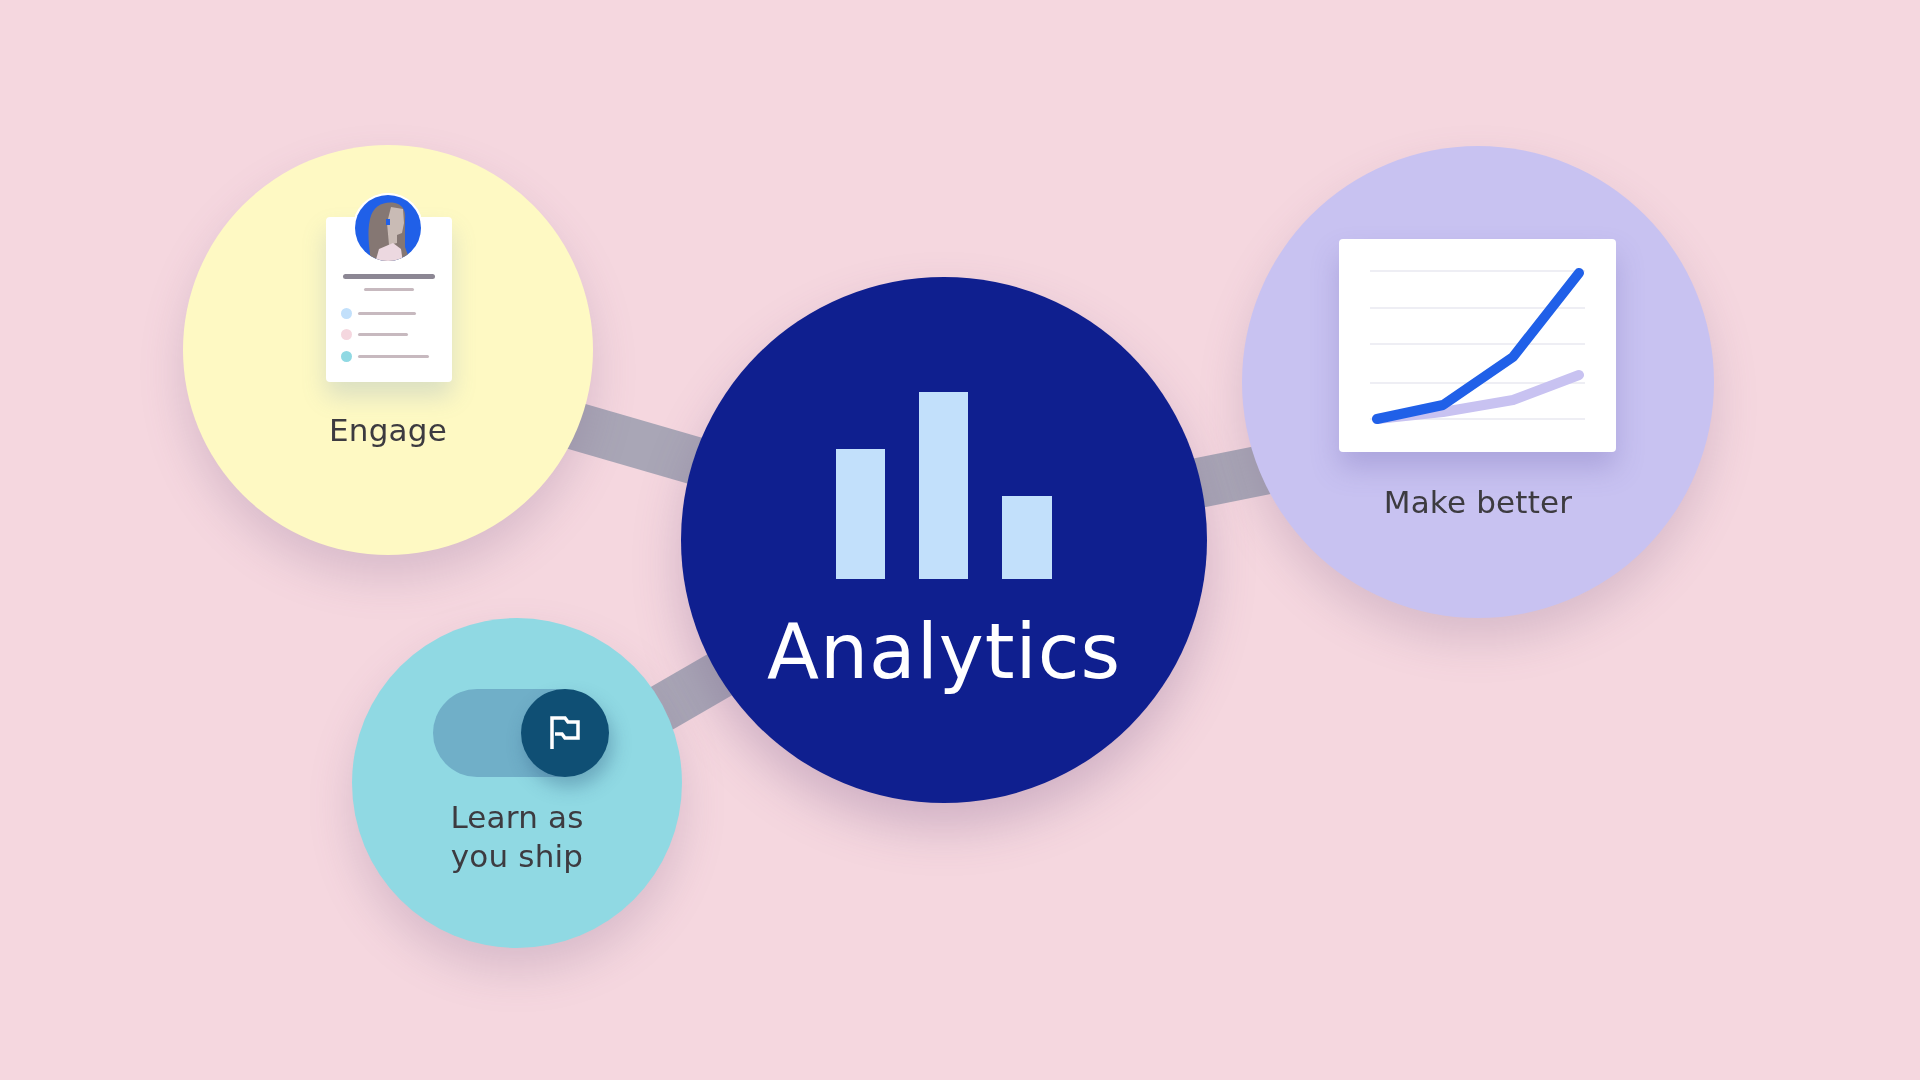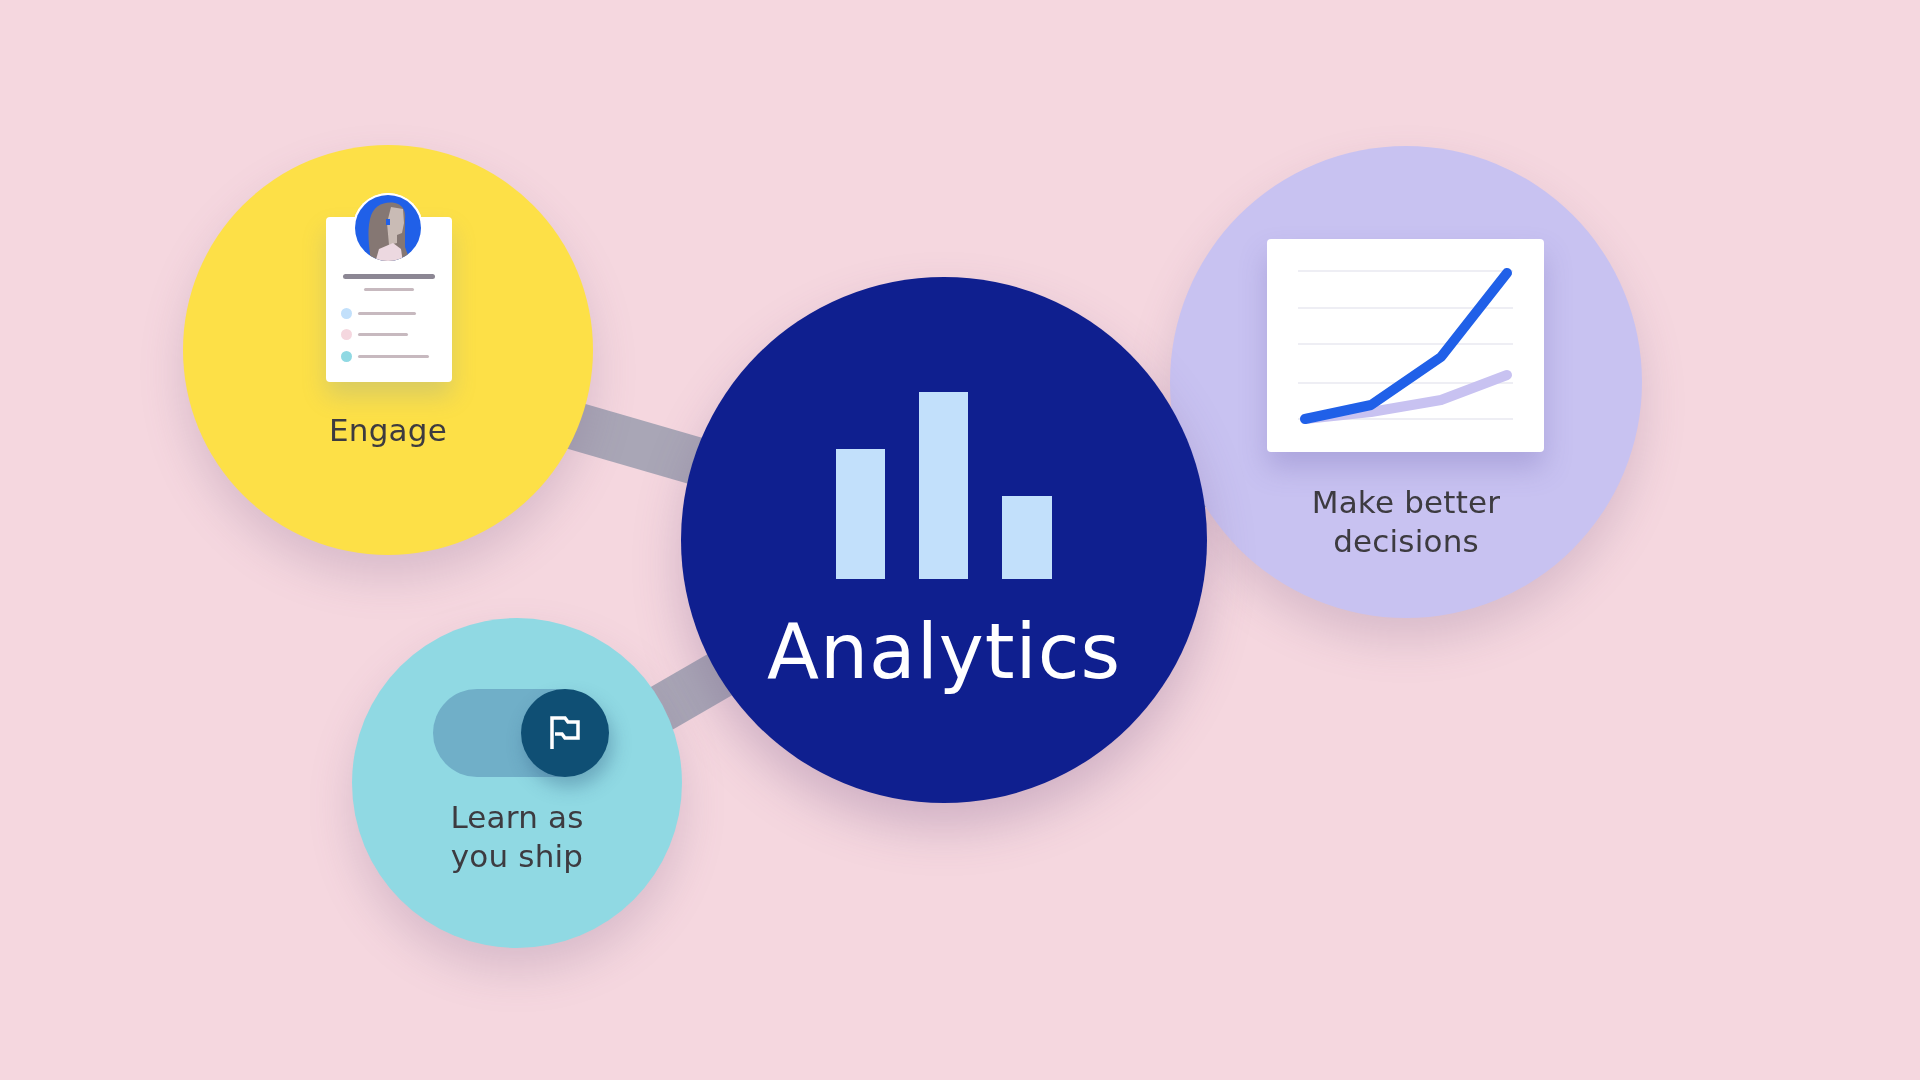--- a/index.html
+++ b/index.html
@@ -38,21 +38,21 @@
       font-size: 31px;
       line-height: 39px;
       letter-spacing: 0.2px;
     }
     .node-label span { display: block; }
 
     
     #node-engage {
       left: 183px; top: 145px;
       width: 410px; height: 410px;
-      background: #fde047;
+      background: #fef9c3;
     }
     #node-engage .node-label { top: 266px; }
     .profile-card {
       position: absolute;
       left: 143px; top: 72px;
       width: 126px; height: 165px;
       background: #ffffff;
       border-radius: 4px;
       box-shadow: 0 14px 24px rgba(90, 130, 190, 0.22);
     }
@@ -127,21 +127,21 @@
       top: 330px;
       text-align: center;
       color: #ffffff;
       font-size: 76px;
       line-height: 90px;
       letter-spacing: 1px;
     }
 
     
     #node-decisions {
-      left: 1170px; top: 146px;
+      left: 1242px; top: 146px;
       width: 472px; height: 472px;
       background: #c8c2f1;
     }
     #node-decisions .node-label { top: 337px; }
     .chart-card {
       position: absolute;
       left: 97px; top: 93px;
       width: 277px; height: 213px;
       background: #ffffff;
       border-radius: 4px;
@@ -224,17 +224,16 @@
           <line x1="31" y1="105" x2="246" y2="105"></line>
           <line x1="31" y1="144" x2="246" y2="144"></line>
           <line x1="31" y1="180" x2="246" y2="180"></line>
         </g>
         <polyline points="38,180 104,173 174,161 240,136" fill="none" stroke="#c8c2f1" stroke-width="10" stroke-linecap="round" stroke-linejoin="round"></polyline>
         <polyline points="38,180 104,166 174,118 240,34" fill="none" stroke="#2060e8" stroke-width="10" stroke-linecap="round" stroke-linejoin="round"></polyline>
       </svg>
     </div>
     <div class="node-label">
       <span>Make better</span>
-      <span>decisions</span>
     </div>
   </div>
 
 </div>
 
 </body></html>

